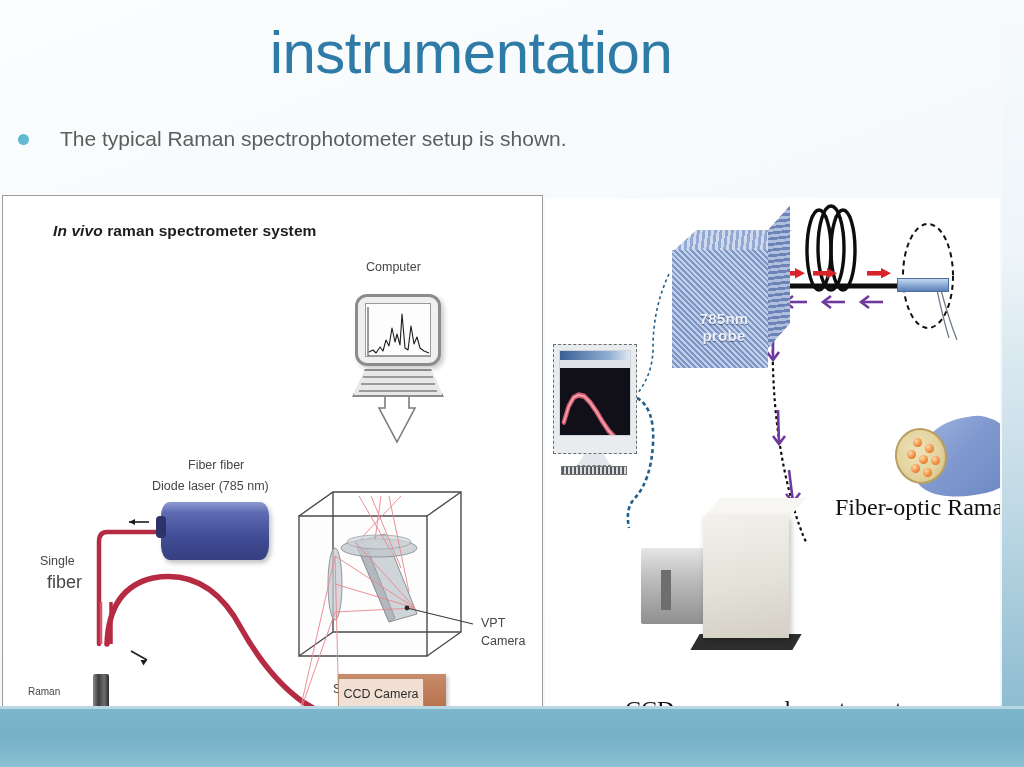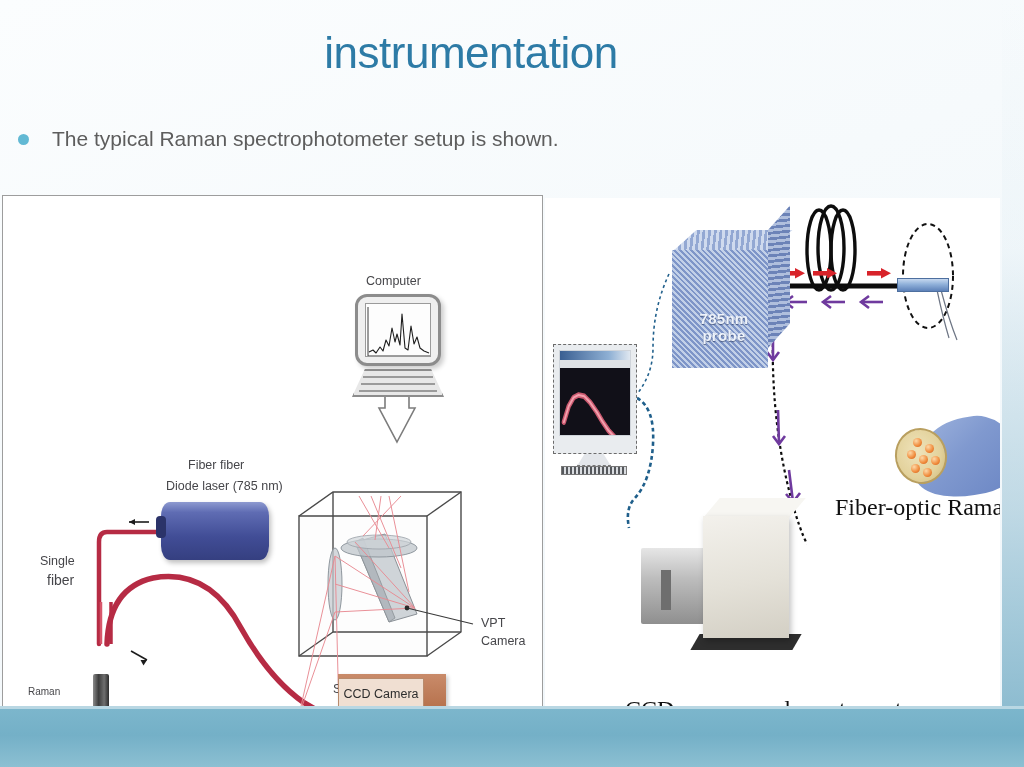--- a/index.html
+++ b/index.html
@@ -48,21 +48,21 @@
     background: linear-gradient(180deg, rgba(255,255,255,0) 0%, rgba(201,224,234,0.15) 35%, rgba(150,192,211,0.55) 72%, rgba(124,178,201,0.85) 100%);
   }
 
   
   #title {
     position: absolute;
     left: 0;
     top: 22px;
     width: 942px;
     text-align: center;
-    font-size: 44px;
+    font-size: 60px;
     line-height: 62px;
     font-weight: 400;
     color: #2d7ba6;
     letter-spacing: -0.5px;
   }
 
   
   #bullet-row {
     position: absolute;
     left: 18px;
@@ -72,21 +72,21 @@
   }
   .bullet-dot {
     width: 11px;
     height: 11px;
     border-radius: 50%;
     background: #62b9d4;
     margin-top: 8px;
     flex: 0 0 auto;
   }
   .bullet-text {
-    margin-left: 23px;
+    margin-left: 31px;
     font-size: 21px;
     line-height: 26px;
     color: #5d5d5d;
     white-space: nowrap;
   }
 
   
   #fig-left {
     position: absolute;
     left: 2px;
@@ -452,20 +452,24 @@
 
   <div id="title">instrumentation</div>
 
   <div id="bullet-row">
     <div class="bullet-dot"></div>
     <div class="bullet-text">The typical Raman spectrophotometer setup is shown.</div>
   </div>
 
   <div id="fig-left">
 
+    <div id="lf-title">
+      <span class="ital">In vivo</span>
+      <span>raman spectrometer system</span>
+    </div>
 
     <svg class="fiber-svg" viewBox="0 0 541 516">
 
       <path d="M158 336 L104 336 Q96 336 96 346 L96 448" fill="none" stroke="#b62b44" stroke-width="4.5" stroke-linecap="round"></path>
 
       <path d="M104 448 Q106 392 150 382 Q206 372 238 432 Q266 482 300 506 Q318 518 336 520" fill="none" stroke="#b62b44" stroke-width="5.5" stroke-linecap="round" fill-opacity="0"></path>
 
       <path d="M108 448 L108 406" fill="none" stroke="#b62b44" stroke-width="3.5"></path>
       <path d="M98 448 L98 406" fill="none" stroke="#d8566b" stroke-width="2.5"></path>
 
@@ -514,42 +518,42 @@
         <line x1="406" y1="396" x2="386" y2="300"></line>
       </g>
 
       <line x1="404" y1="412" x2="470" y2="428" stroke="#3a3a3a" stroke-width="1.2"></line>
       <circle cx="404" cy="412" r="2.4" fill="#2a2a2a"></circle>
 
       <polygon points="394,246 412,212 406,212 406,188 382,188 382,212 376,212" fill="#ffffff" stroke="#7c7c7c" stroke-width="1.6"></polygon>
     </svg>
 
     <div class="diode-laser"></div>
-    <div class="fig-label" style="left:163px; top:283px; font-size:12.5px;">Diode laser (785 nm)</div>
+    <div class="fig-label" style="left:149px; top:283px; font-size:12.5px;">Diode laser (785 nm)</div>
 
     <div class="fig-label" style="left:37px; top:358px; font-size:12.5px;">Single</div>
-    <div class="fig-label" style="left:44px; top:376px; font-size:14px;">fiber</div>
+    <div class="fig-label" style="left:44px; top:376px; font-size:18px;">fiber</div>
 
     <div class="fig-label" style="left:185px; top:262px; font-size:12.5px;">Fiber fiber</div>
 
     <div class="probe-shaft"></div>
 
     <div class="fig-label" style="left:25px; top:490px; font-size:10px;">Raman</div>
     <div class="fig-label" style="left:30px; top:508px; font-size:12.5px;">probe</div>
 
     <div class="fig-label" style="left:478px; top:420px; font-size:12.5px;">VPT</div>
     <div class="fig-label" style="left:478px; top:438px; font-size:12.5px;">Camera</div>
 
     <div class="fig-label" style="left:330px; top:486px; font-size:12.5px;">Spectrograph</div>
 
     <div class="ccd-box">
       <div class="face">CCD Camera</div>
     </div>
 
-    <div class="fig-label" style="left:363px; top:78px; font-size:12.5px;">Computer</div>
+    <div class="fig-label" style="left:363px; top:64px; font-size:12.5px;">Computer</div>
     <div class="pc-monitor">
       <div class="pc-screen">
         <svg viewBox="0 0 66 54" width="66" height="54" preserveAspectRatio="none">
           <polyline points="2,52 2,3" stroke="#3c3c3c" stroke-width="1" fill="none"></polyline>
           <polyline points="2,52 64,52" stroke="#3c3c3c" stroke-width="1" fill="none"></polyline>
           <polyline points="3,48 7,46 10,49 14,43 17,47 20,36 23,42 26,24 29,38 31,30 34,41 36,10 39,44 42,46 45,22 48,40 51,33 54,44 58,47 63,49" fill="none" stroke="#1e1e1e" stroke-width="1.1" stroke-linejoin="round"></polyline>
         </svg>
       </div>
     </div>
     <div class="pc-base"></div>

